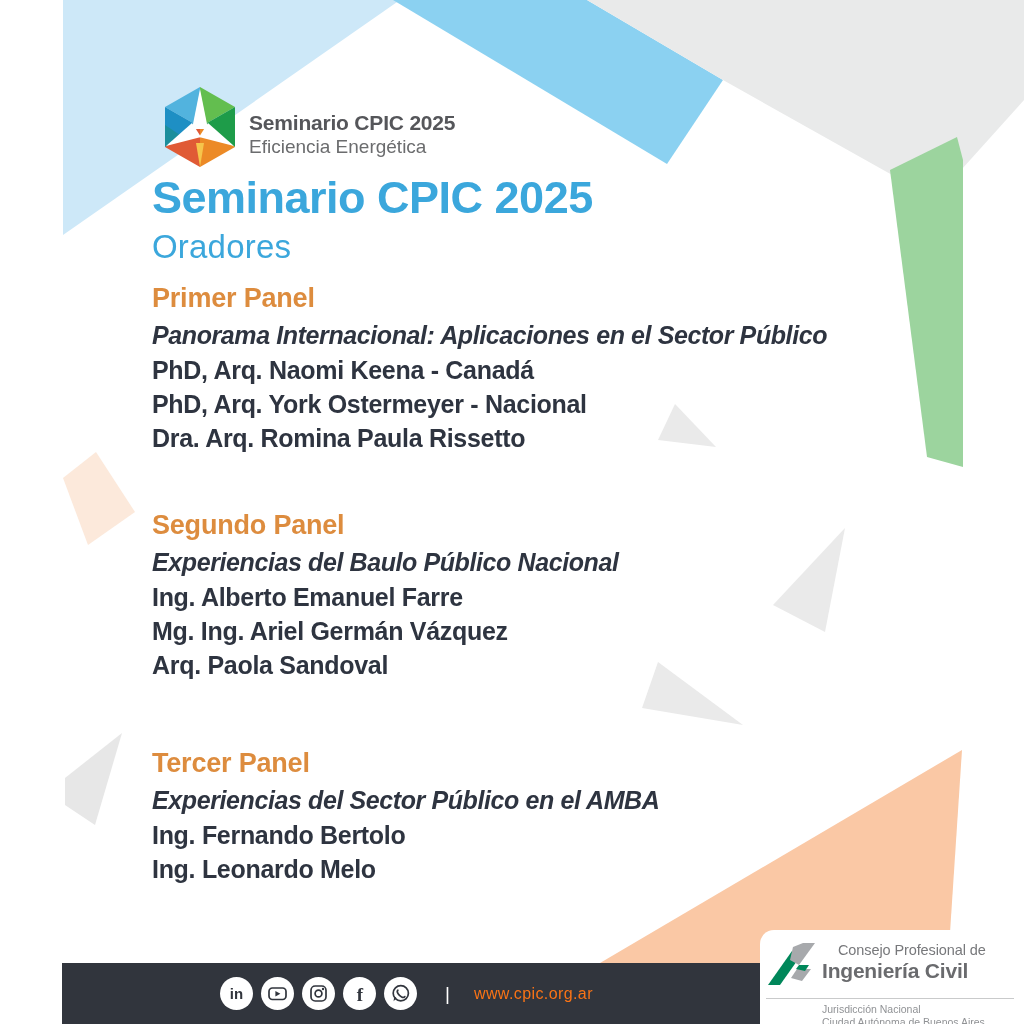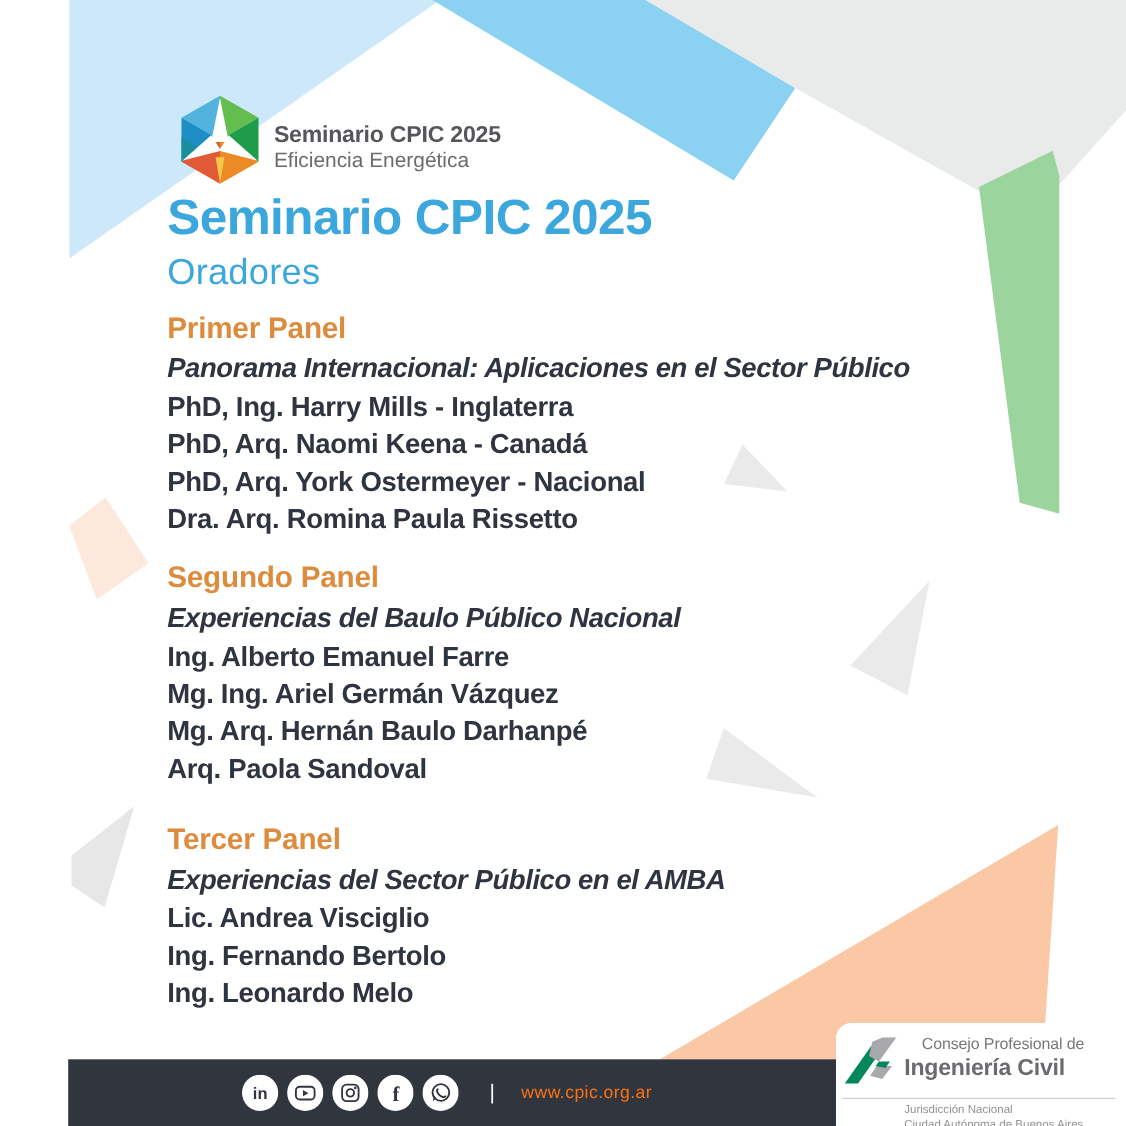--- a/index.html
+++ b/index.html
@@ -83,39 +83,36 @@
     <div class="badge-sub">Eficiencia Energética</div>
   </div>
 </div>
 
 <div class="main-title">Seminario CPIC 2025</div>
 <div class="main-sub">Oradores</div>
 
 <section class="panel" id="panel-1">
   <h3>Primer Panel</h3>
   <p class="topic">Panorama Internacional: Aplicaciones en el Sector Público</p>
-  <div class="speaker">PhD, Ing. Harry Mills - Inglaterra</div>
   <div class="speaker">PhD, Arq. Naomi Keena - Canadá</div>
   <div class="speaker">PhD, Arq. York Ostermeyer - Nacional</div>
   <div class="speaker">Dra. Arq. Romina Paula Rissetto</div>
 </section>
 
 <section class="panel" id="panel-2">
   <h3>Segundo Panel</h3>
   <p class="topic">Experiencias del Baulo Público Nacional</p>
   <div class="speaker">Ing. Alberto Emanuel Farre</div>
   <div class="speaker">Mg. Ing. Ariel Germán Vázquez</div>
-  <div class="speaker">Mg. Arq. Hernán Baulo Darhanpé</div>
   <div class="speaker">Arq. Paola Sandoval</div>
 </section>
 
 <section class="panel" id="panel-3">
   <h3>Tercer Panel</h3>
   <p class="topic">Experiencias del Sector Público en el AMBA</p>
-  <div class="speaker">Lic. Andrea Visciglio</div>
   <div class="speaker">Ing. Fernando Bertolo</div>
   <div class="speaker">Ing. Leonardo Melo</div>
 </section>
 
 <div class="footer-bar">
   <div class="social-row">
     <svg width="33" height="33" viewBox="0 0 33 33">
       <circle cx="16.5" cy="16.5" r="16.5" fill="#ffffff"></circle>
       <text x="16.5" y="22" font-family="Liberation Sans, sans-serif" font-size="15" font-weight="bold" fill="#31353D" text-anchor="middle">in</text>
     </svg>

